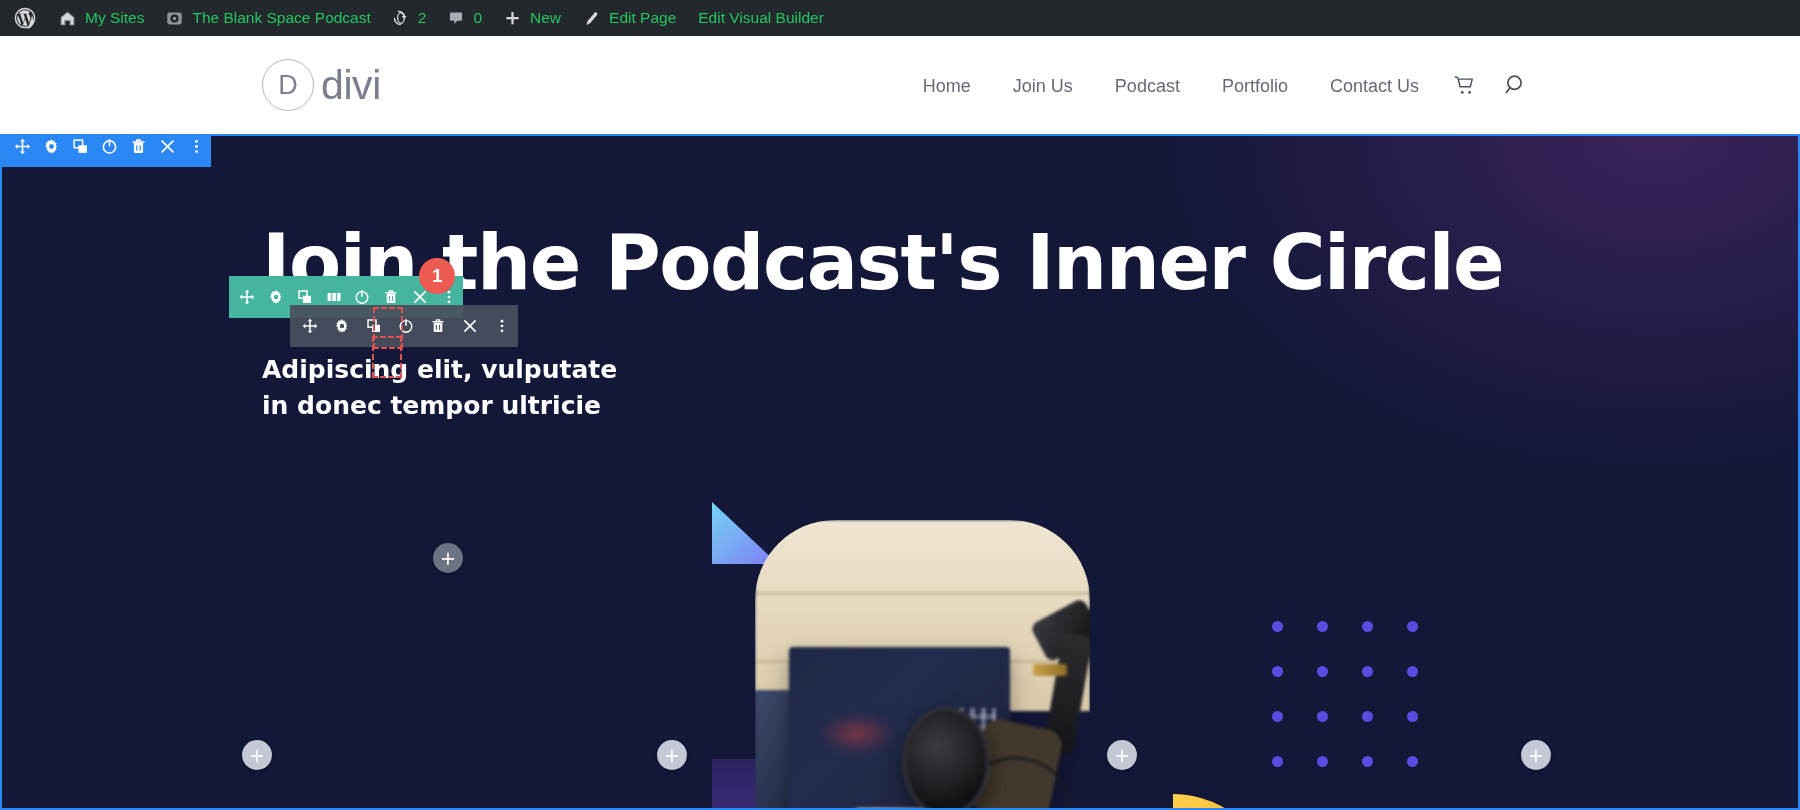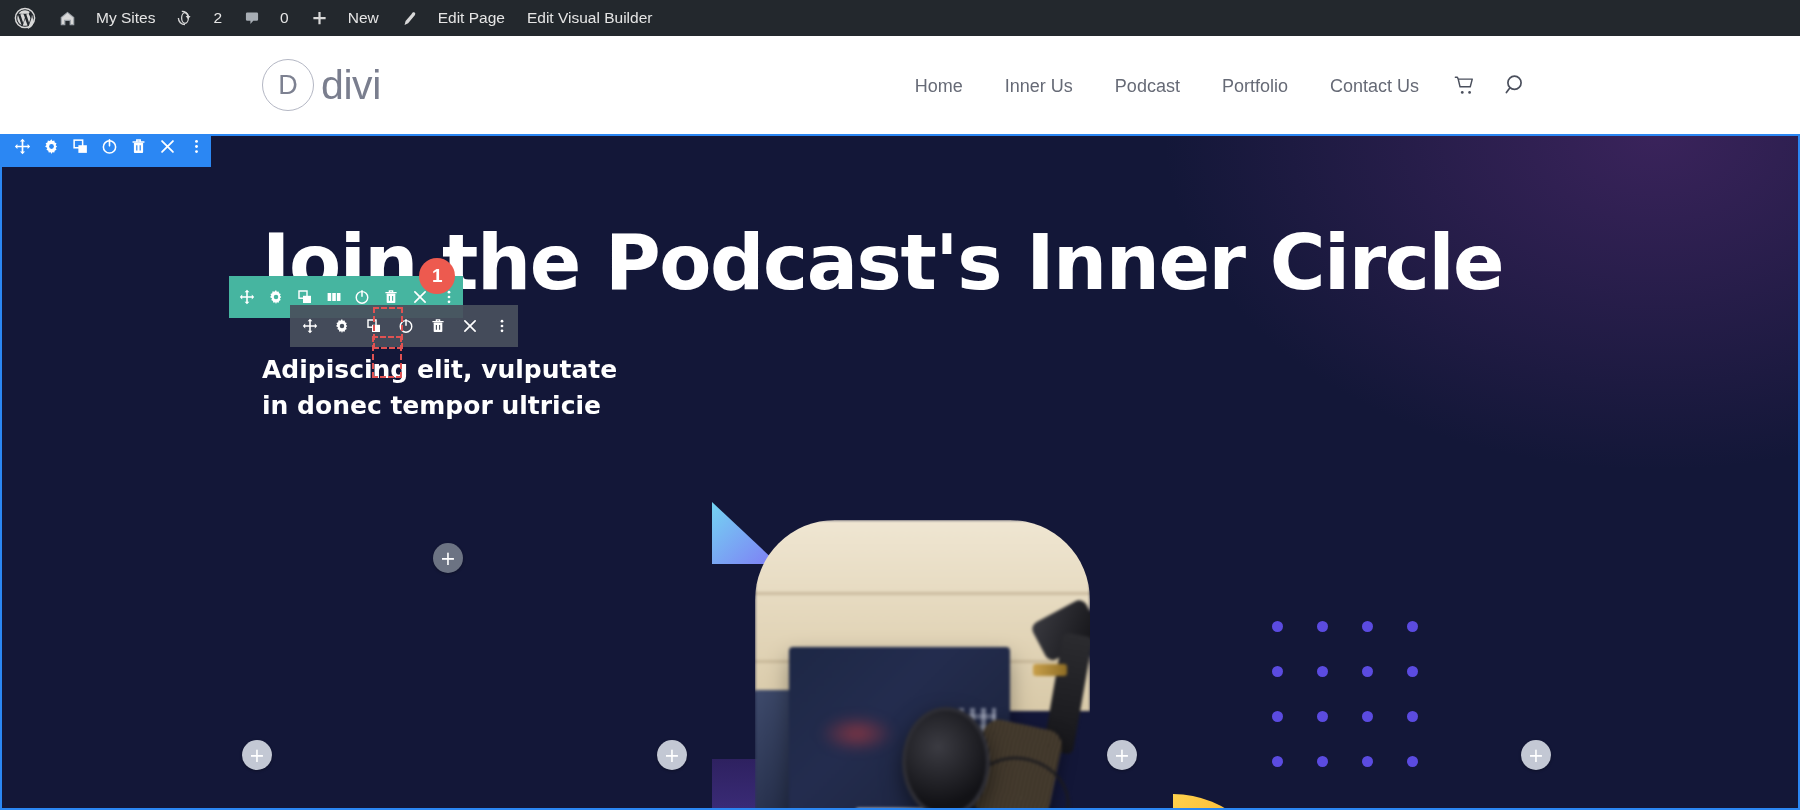--- a/index.html
+++ b/index.html
@@ -16,23 +16,23 @@
     width: 1800px; height: 36px;
     background: #23282d;
     display: flex; align-items: center;
     color: #d8d8d8;
     font-size: 15.5px;
     z-index: 200;
   }
   .ab-left { display: flex; align-items: center; height: 36px; }
   .ab-right { margin-left: auto; display: flex; align-items: center; height: 36px; padding-right: 14px; }
   .ab-item {
-    display: flex; align-items: center; gap: 20px;
+    display: flex; align-items: center; gap: 9px;
     height: 36px; padding: 0 11px;
-    color: #e5e5e5; white-space: nowrap;
+    color: #22c55e; white-space: nowrap;
     cursor: pointer;
   }
   .ab-logo { padding: 0 12px 0 14px; }
   .ico { display: inline-block; line-height: 0; }
   .ico svg { display: block; }
   .avatar-img {
     width: 20px; height: 20px; border-radius: 2px;
     background: linear-gradient(150deg,#8d6f58 0%,#c49a74 38%,#6b4d3c 60%,#d9d2cb 100%);
     border: 1px solid #8a8f94;
     margin-left: 7px;
@@ -259,20 +259,30 @@
       <span class="ico">
         <svg width="17" height="17" viewBox="0 0 20 20">
             <path d="M10 2L2 8.5V18h5.5v-5h5v5H18V8.5L10 2z" fill="#9aa0a6"></path>
             <path d="M10 3.6L3.4 9v7.6H6V11.6h8v5H16.6V9L10 3.6z" fill="#d8d8d8"></path>
           </svg>
       </span>
       <span>My Sites</span>
     </div>
     <div class="ab-item">
       <span class="ico">
+        <svg width="17" height="17" viewBox="0 0 20 20">
+            <rect x="1.5" y="3" width="17" height="14" rx="2.5" fill="#8d939b"></rect>
+            <path d="M10 5.2 A4.8 4.8 0 0 1 10 14.8 A4.8 4.8 0 0 1 10 5.2z" fill="#23282d"></path>
+            <circle cx="10" cy="10" r="2.1" fill="#8d939b"></circle>
+          </svg>
+      </span>
+      <span>The Blank Space Podcast</span>
+    </div>
+    <div class="ab-item">
+      <span class="ico">
         <svg width="16" height="16" viewBox="0 0 20 20">
             <path d="M10 2.6c3.2 0 5.9 2.1 6.9 5h-2.1l3.1 4 3.1-4h-2A8.6 8.6 0 0 0 10 .9v1.7z" fill="#d8d8d8" transform="translate(-4,0)"></path>
             <path d="M10 17.4A7.4 7.4 0 0 1 2.6 10H.9A9.1 9.1 0 0 0 10 19.1v-1.7z" fill="#d8d8d8"></path>
             <ellipse cx="10" cy="10" rx="4.2" ry="6.6" fill="none" stroke="#d8d8d8" stroke-width="1.6"></ellipse>
           </svg>
       </span>
       <span>2</span>
     </div>
     <div class="ab-item">
       <span class="ico">
@@ -304,21 +314,21 @@
   </div>
 </div>
 
 <div id="site-header">
   <div id="brand">
     <span class="brand-mark">D</span>
     <span class="brand-word">divi</span>
   </div>
   <nav id="main-nav">
     <span class="nav-link">Home</span>
-    <span class="nav-link">Inner Us</span>
+    <span class="nav-link">Join Us</span>
     <span class="nav-link">Podcast</span>
     <span class="nav-link">Portfolio</span>
     <span class="nav-link">Contact Us</span>
     <span class="nav-icon">
       <svg width="22" height="22" viewBox="0 0 24 24">
           <path d="M1.5 2.5h2.2l.9 2m0 0 2 8.4h11.1l2.2-8.4H4.6z" fill="none" stroke="#4a4f5c" stroke-width="1.6" stroke-linecap="round" stroke-linejoin="round"></path>
           <circle cx="9" cy="19" r="1.5" fill="#4a4f5c"></circle>
           <circle cx="17" cy="19" r="1.5" fill="#4a4f5c"></circle>
         </svg>
     </span>

